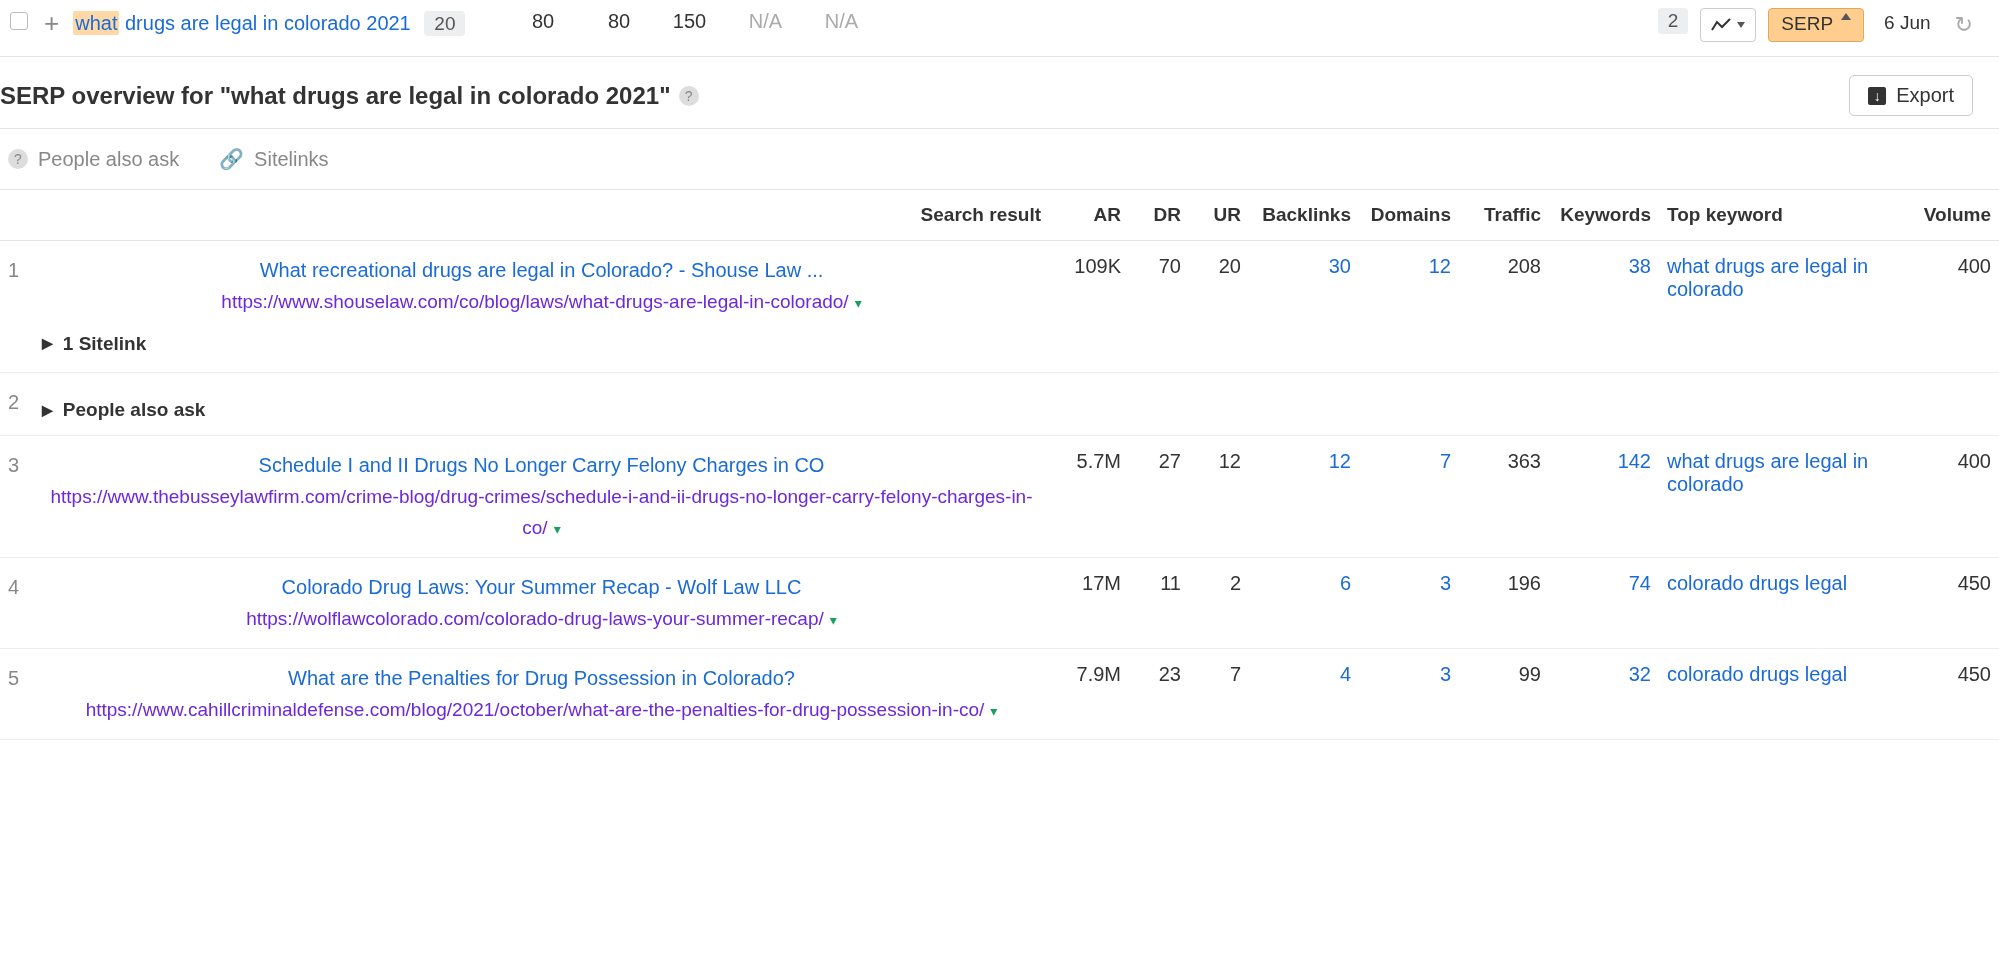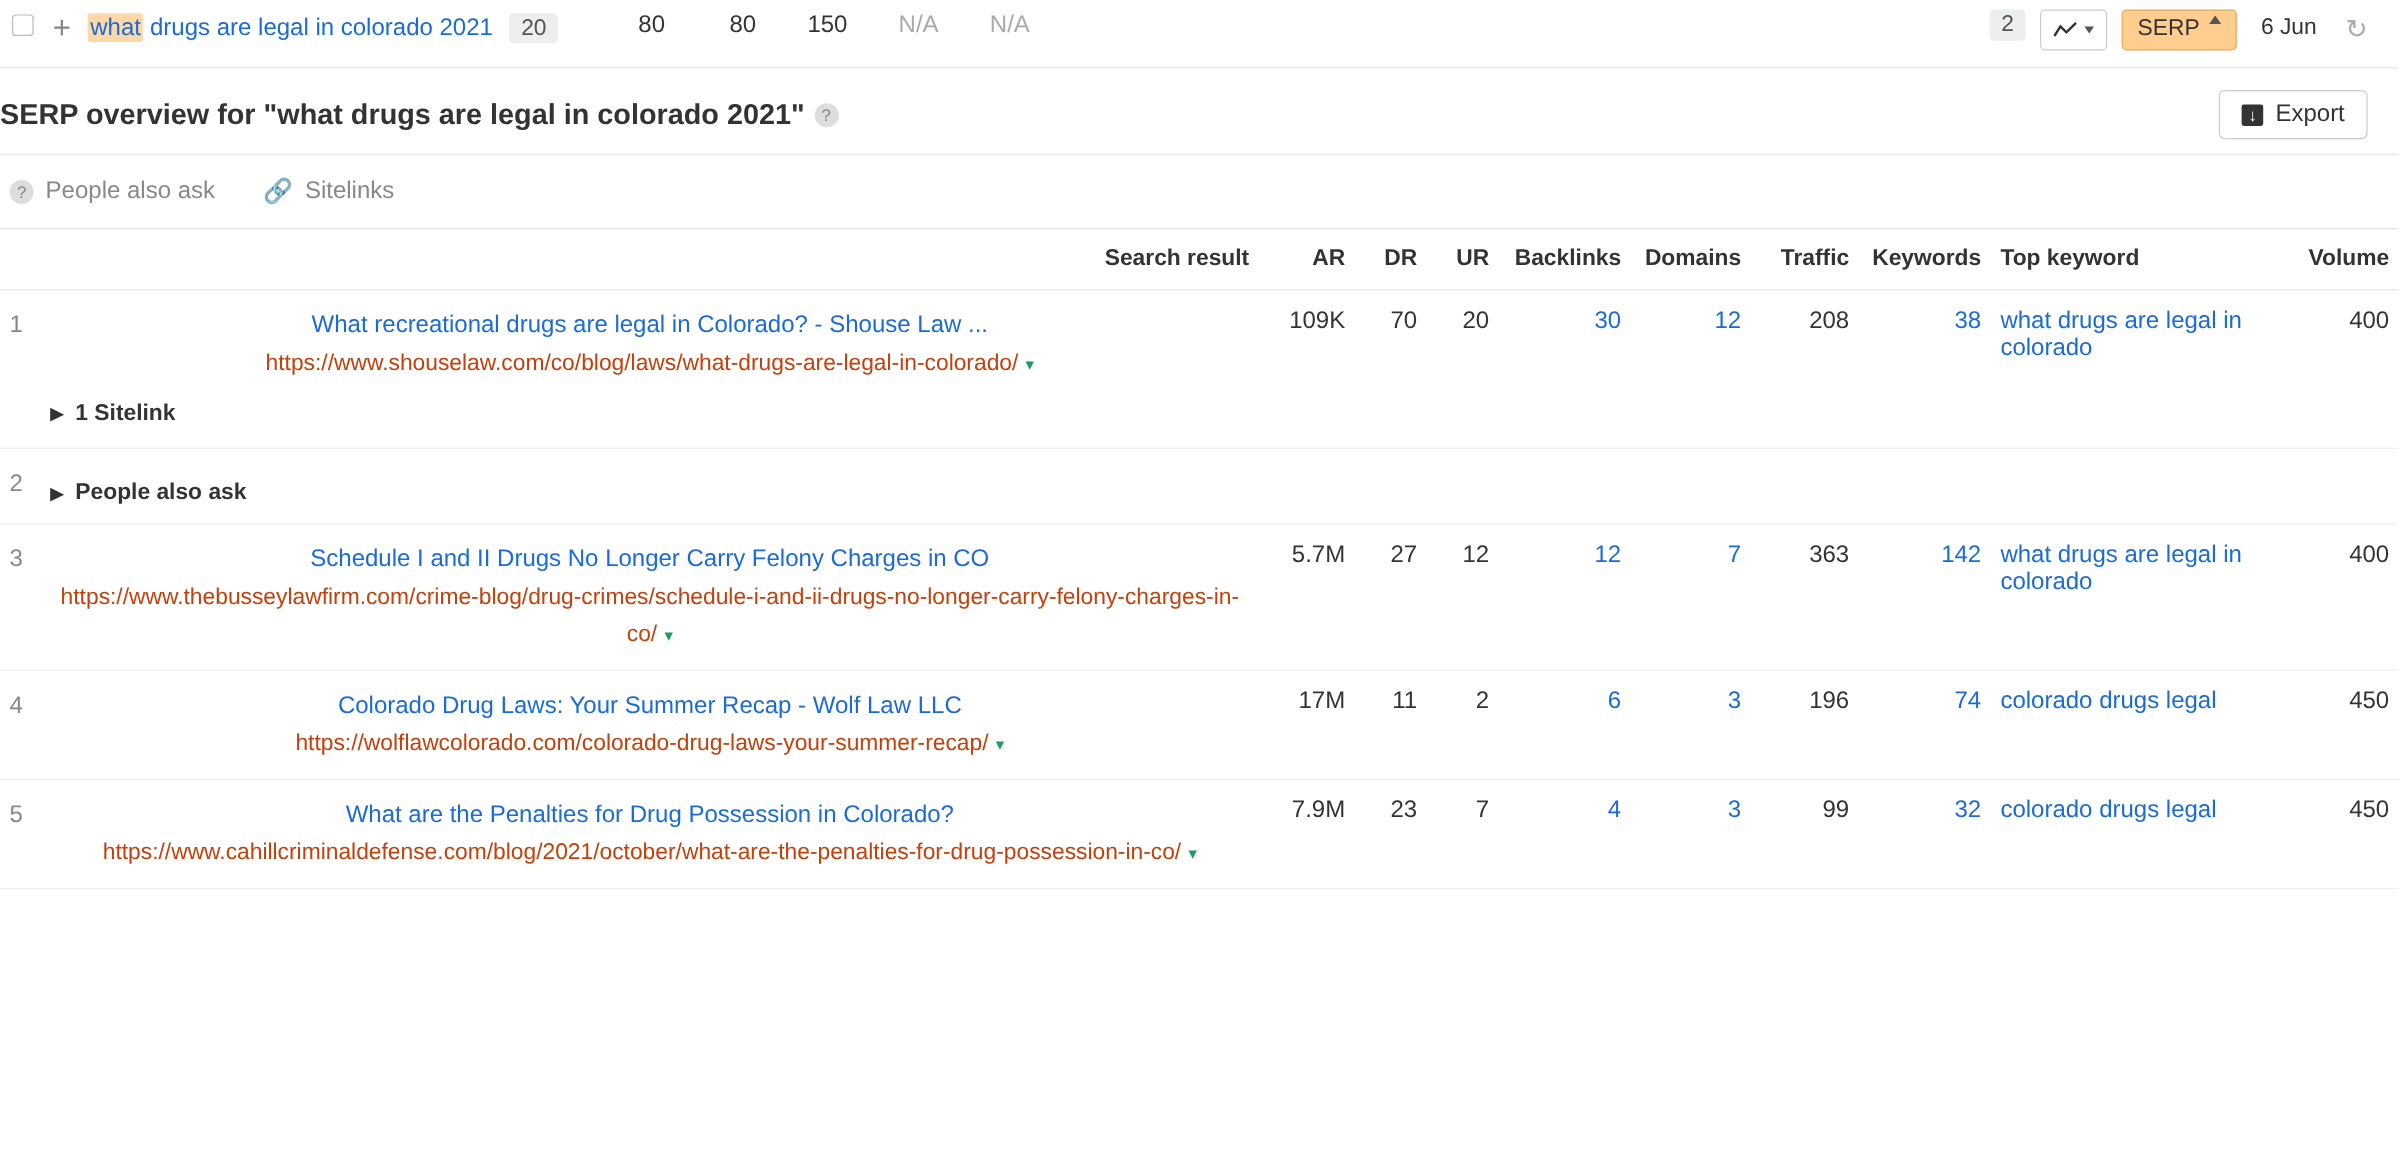--- a/index.html
+++ b/index.html
@@ -1,18 +1,18 @@
 <!DOCTYPE html>
 <html><head>
 <meta charset="utf-8">
 <style>
   * { box-sizing: border-box; margin: 0; padding: 0; }
   body { font-family: -apple-system, BlinkMacSystemFont, "Segoe UI", Helvetica, Arial, sans-serif; font-size: 18px; color: #333; background: #fff; }
   a.link { color: #1a6bd6; text-decoration: none; cursor: pointer; }
-  .green { color: #c2410c; }
+  .green { color: #6d28d9; }
   .relkw-highlight { background: #ffd8a8; border-radius: 2px; padding: 1px 2px; }
 
   .top-row { display: flex; align-items: flex-start; padding: 8px 26px 14px 10px; border-bottom: 1px solid #e5e5e5; gap: 6px; }
   .top-row .chk { width: 18px; height: 18px; border: 1.5px solid #bbb; border-radius: 3px; margin-top: 4px; }
   .top-row .plus { font-size: 26px; color: #888; line-height: 1; margin: 2px 8px 0 10px; cursor: pointer; }
   .top-row .kw-cell { width: 405px; line-height: 1.5; font-size: 20px; }
   .top-row .num-cell { width: 70px; text-align: right; font-size: 20px; padding-top: 2px; }
   .top-row .na { color: #aaa; }
   .kd-badge { background: #eceeef; color:#555; padding: 2px 10px; border-radius: 4px; font-size: 19px; margin-left: 8px; }
   .top-row .parent-cell { width: 420px; padding-left: 28px; font-size:20px; padding-top: 2px;}

